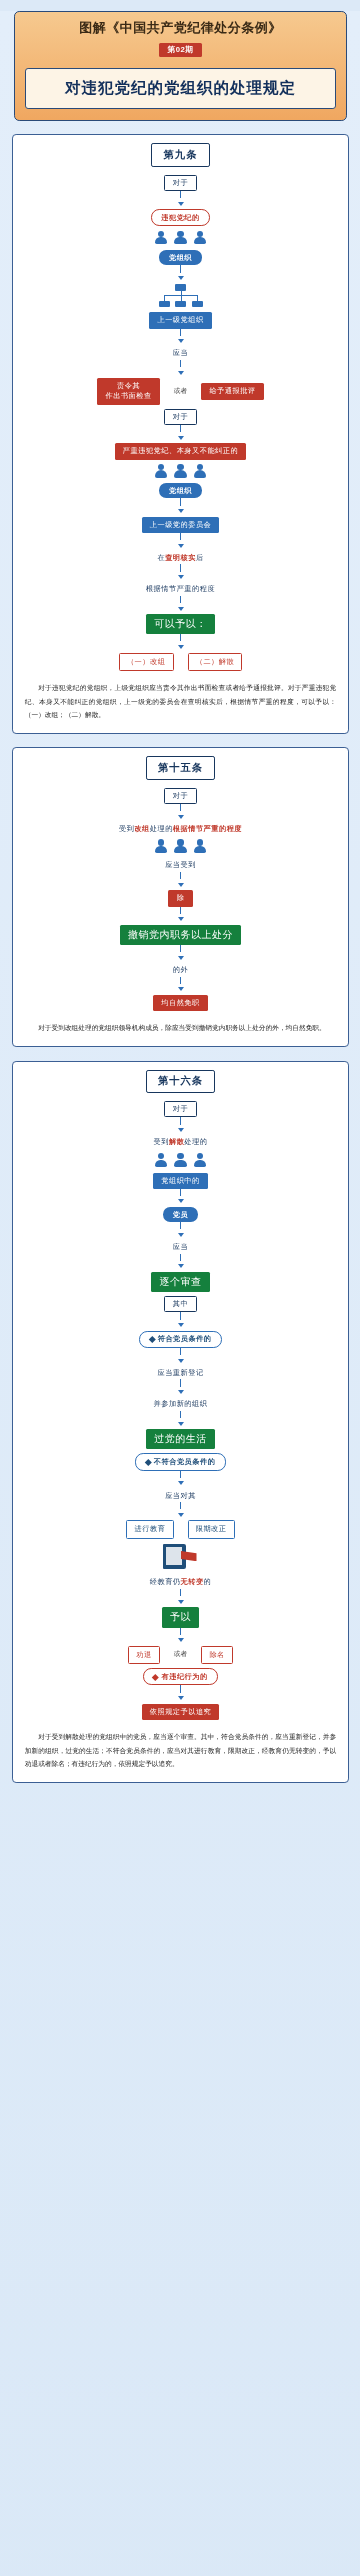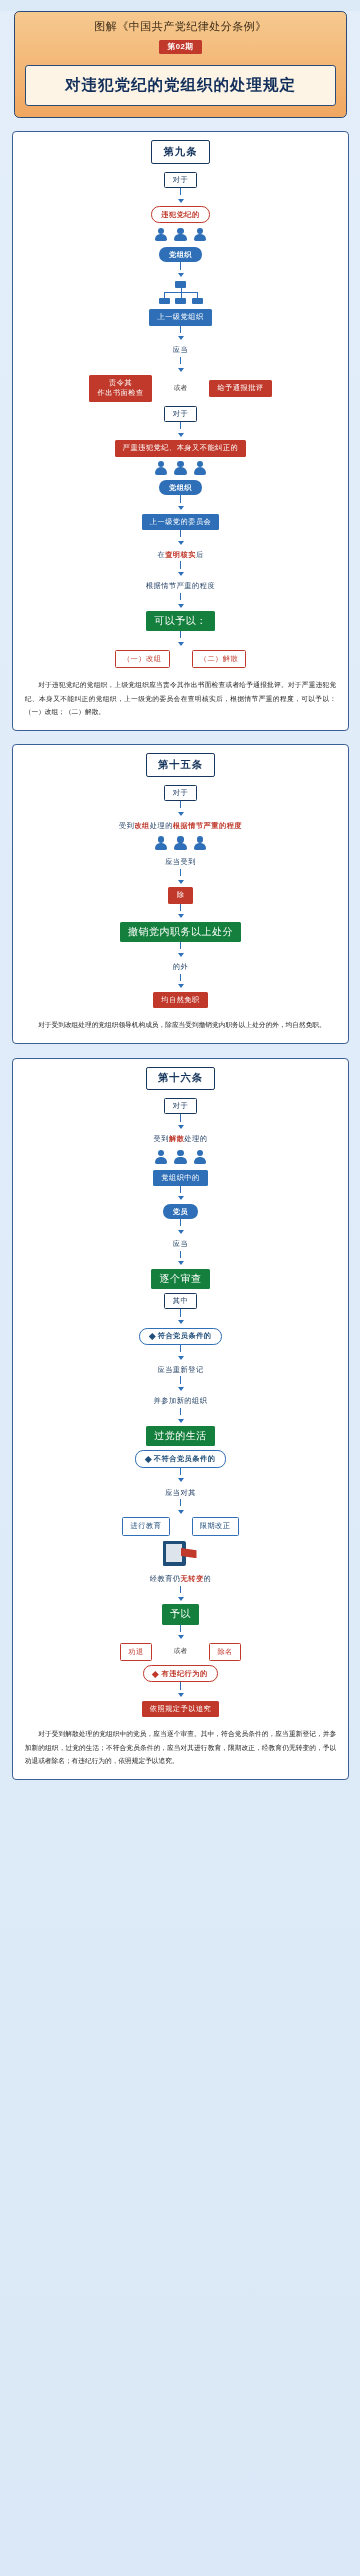--- a/index.html
+++ b/index.html
@@ -21,22 +21,22 @@
   .header {
     margin: 11.3px 14.4px 0 14.4px;
     border: 1.5px solid #2a4a78;
     border-radius: 5.2px;
     background: #f4b878;
     background: linear-gradient(180deg, #f6c98f 0%, #f0a760 100%);
     padding: 7.2px 9.3px 10.3px 9.3px;
     text-align: center;
   }
   .header-sub {
-    font-size: 11px;
-    font-weight: normal;
+    font-size: 13px;
+    font-weight: bold;
     color: #3a2a16;
     letter-spacing: 0.5px;
   }
   .header-issue {
     display: inline-block;
     margin-top: 5.2px;
     background: #c0392b;
     color: #fff;
     font-size: 7.7px;
     font-weight: bold;
@@ -209,21 +209,21 @@
     height: 7.2px;
     background: #2e6fb7;
     margin: 0 auto;
   }
   .gap { height: 4.1px; }
 
   .row2 {
     display: flex;
     justify-content: center;
     align-items: center;
-    gap: 22px;
+    gap: 14px;
     flex-wrap: wrap;
   }
   .conj { font-size: 6.7px; color: #444; }
 
   
   .people {
     display: flex; justify-content: center; gap: 6.2px; margin: 4.1px 0;
   }
   .person { width: 13.4px; height: 15.5px; position: relative; }
   .person .head {

